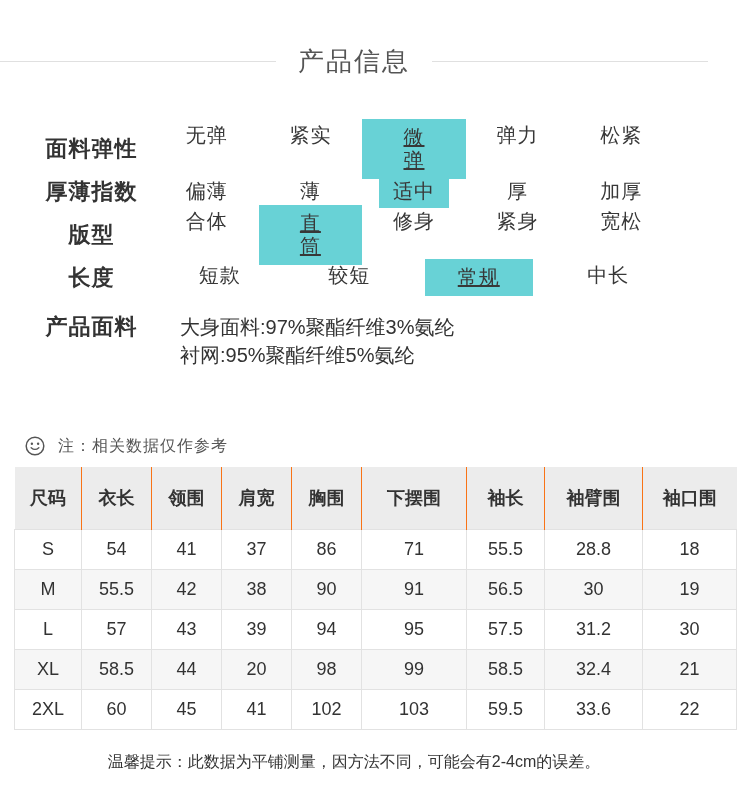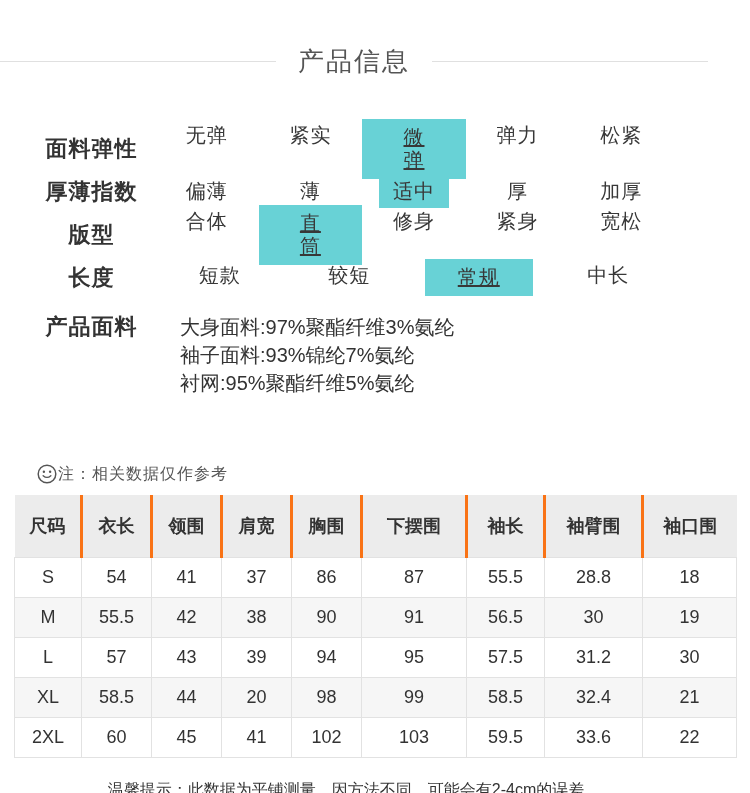--- a/index.html
+++ b/index.html
@@ -39,35 +39,35 @@
   .cols-6 .opt-text.hl{background:var(--hl,#68d2d6);padding:5px 14px;}
 
   
   .fabric-row{margin-top:14px;display:flex;align-items:flex-start;height:auto;}
   .fabric-label{line-height:28px;}
   .fabric-lines{flex:1;padding-left:25px;}
   .fabric-line{font-size:20px;line-height:28px;color:#333;}
 
   
   .note-row{
-    margin-top:66px;padding-left:36px;
-    display:flex;align-items:center;column-gap:0;
+    margin-top:66px;padding-left:24px;
+    display:flex;align-items:center;column-gap:12px;
   }
   .smiley{width:22px;height:22px;display:inline-flex;flex:none;}
   .note-text{font-size:16px;color:#555;letter-spacing:1px;}
 
   
   .size-table{
     margin:10px 0 0 14px;width:722px;table-layout:fixed;
     border-collapse:collapse;text-align:center;
   }
   .size-table th{
     background:var(--th-bg,#ececec);height:60px;
     font-size:18px;font-weight:bold;color:#333;
-    border-right:3px solid #f97316;
+    border-right:1px solid #f97316;
   }
   .size-table th:last-child{border-right:none;}
   .size-table td{
     height:37px;font-size:18px;color:#333;
     border:1px solid var(--border,#e2e2e2);
   }
   .size-table tr.alt td{background:var(--alt-bg,#f6f6f6);}
 
   
   .tip{
@@ -125,21 +125,20 @@
           <div class="attr-option"><span class="opt-text hl">常规</span></div>
           <div class="attr-option"><span class="opt-text">中长</span></div>
         </div>
       </div>
     </div>
 
   <div class="attr-row fabric-row">
     <div class="attr-label fabric-label">产品面料</div>
     <div class="fabric-lines" id="fabric-lines">
         <div class="fabric-line">大身面料:97%聚酯纤维3%氨纶</div>
-        <div class="fabric-line">袖子面料:93%锦纶7%氨纶</div>
         <div class="fabric-line">衬网:95%聚酯纤维5%氨纶</div>
       </div>
   </div>
 
   <div class="note-row">
     <span class="smiley">
       <svg viewBox="0 0 24 24" width="22" height="22">
         <circle cx="12" cy="12" r="9.6" fill="none" stroke="#555" stroke-width="1.6"></circle>
         <circle cx="8.6" cy="9.6" r="1.3" fill="#555"></circle>
         <circle cx="15.4" cy="9.6" r="1.3" fill="#555"></circle>
@@ -174,21 +173,21 @@
           <th>袖口围</th>
         </tr>
     </thead>
     <tbody id="size-body">
         <tr>
           <td>S</td>
           <td>54</td>
           <td>41</td>
           <td>37</td>
           <td>86</td>
-          <td>87</td>
+          <td>71</td>
           <td>55.5</td>
           <td>28.8</td>
           <td>18</td>
         </tr>
         <tr class="alt">
           <td>M</td>
           <td>55.5</td>
           <td>42</td>
           <td>38</td>
           <td>90</td>

